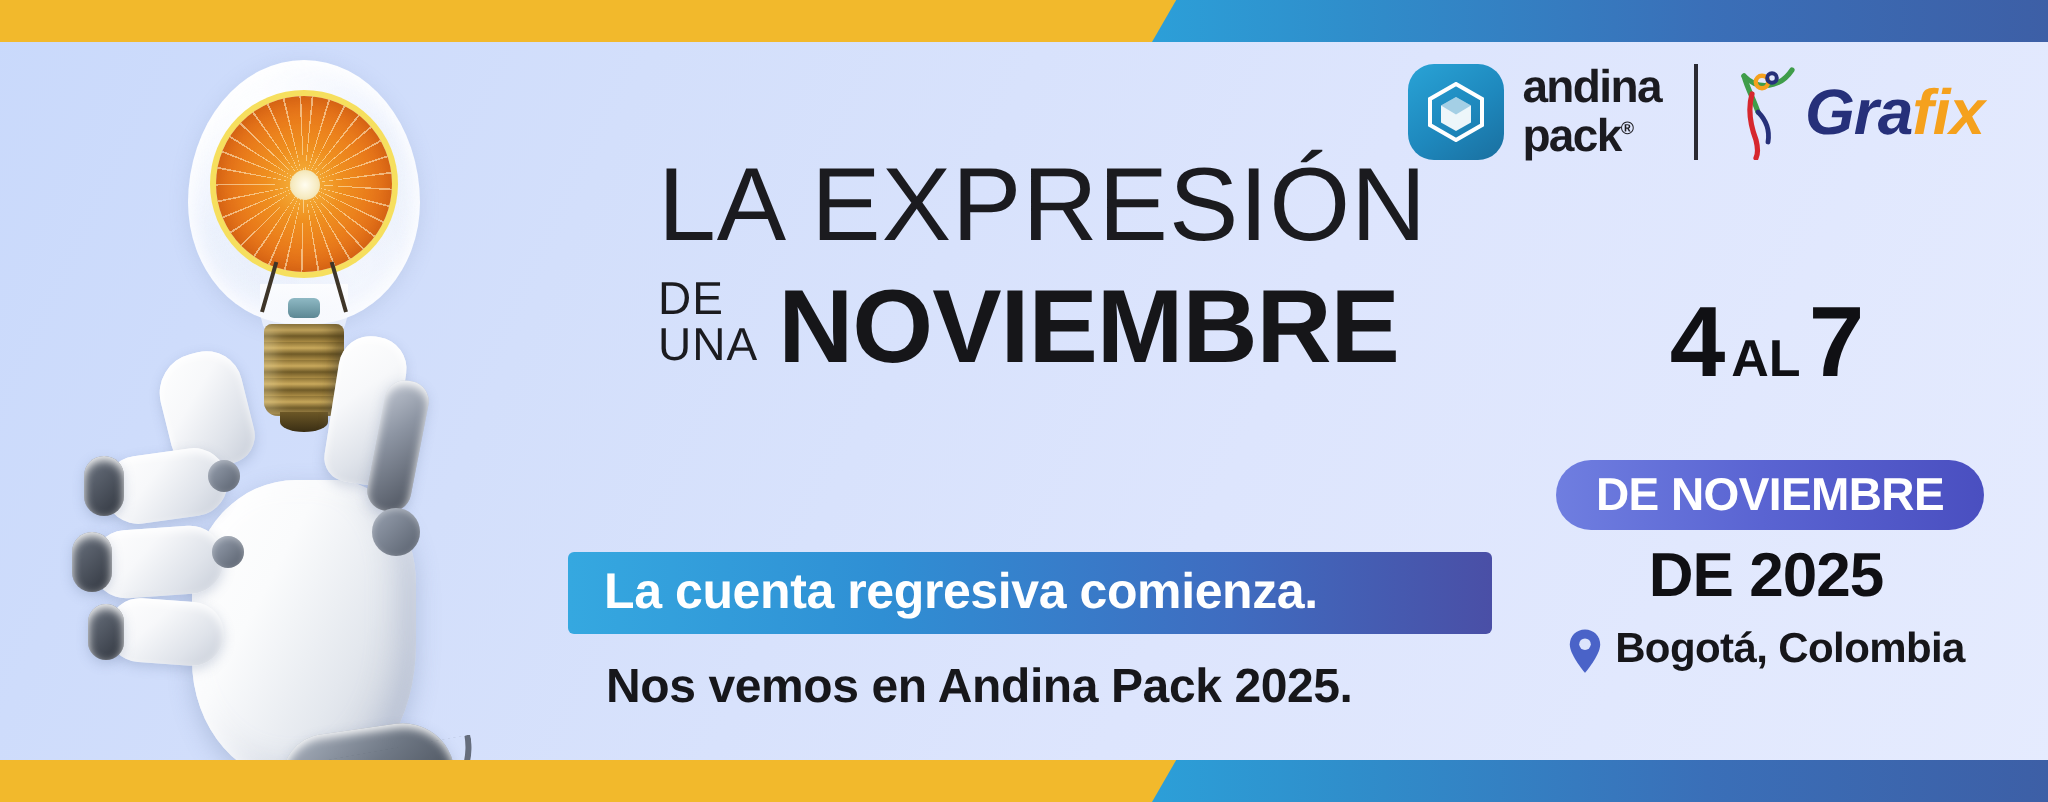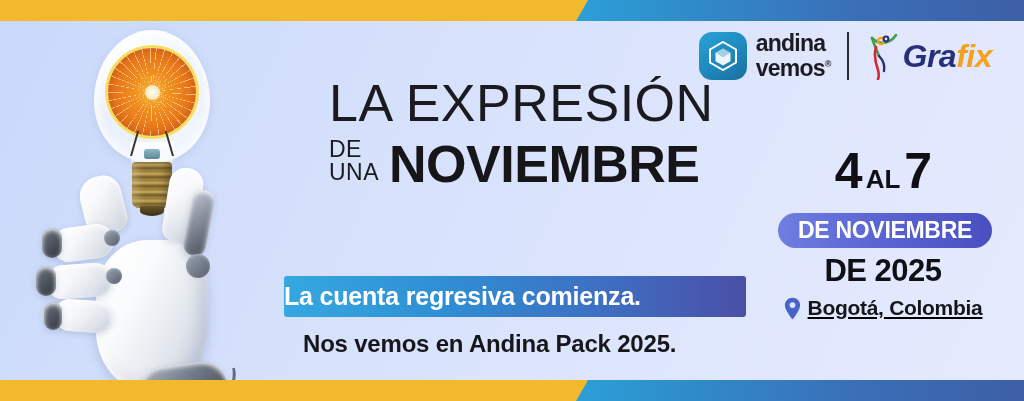--- a/index.html
+++ b/index.html
@@ -300,20 +300,21 @@
     background: linear-gradient(90deg, #35a8e0 0%, #2f8fd4 34%, #3f6cc0 72%, #4a4fa6 100%);
     display: flex;
     align-items: center;
     z-index: 4;
   }
   .cta-ribbon span {
     color: #ffffff;
     font-size: 25px;
     font-weight: 700;
     letter-spacing: -.2px;
+    padding-left: 18px;
   }
 
   .tagline {
     position: absolute;
     left: 303px;
     top: 330px;
     font-size: 24px;
     font-weight: 700;
     color: #17171b;
     letter-spacing: -.2px;
@@ -381,21 +382,21 @@
   .d-range {
     font-weight: 800;
     color: #101014;
     line-height: 50px;
     white-space: nowrap;
   }
   .d-range .num { font-size: 50px; letter-spacing: -1px; }
   .d-range .al { font-size: 26px; letter-spacing: 0; margin: 0 4px; }
   .d-pill {
     display: inline-block;
-    margin-top: 5px;
+    margin-top: 21px;
     padding: 4px 20px 5px;
     border-radius: 20px;
     background: linear-gradient(90deg, #6f7ee0 0%, #5a64d2 48%, #4a4fc0 100%);
     color: #ffffff;
     font-size: 23px;
     font-weight: 800;
     letter-spacing: -.3px;
     line-height: 26px;
     white-space: nowrap;
   }
@@ -405,21 +406,20 @@
     font-weight: 800;
     color: #101014;
     letter-spacing: -.5px;
     line-height: 33px;
   }
   .d-place {
     margin-top: 9px;
     display: flex;
     align-items: center;
     justify-content: center;
-    text-decoration: underline;
   }
   .d-place .pin { width: 17px; height: 23px; margin-right: 7px; flex: none; }
   .d-place .txt {
     font-size: 21px;
     font-weight: 800;
     color: #16161a;
     letter-spacing: -.3px;
   }
 </style>
 </head>
@@ -487,21 +487,21 @@
       <div class="ap-mark">
         <svg class="hex" viewBox="0 0 28 30">
           <polygon points="14,1 27,8.5 27,21.5 14,29 1,21.5 1,8.5" fill="none" stroke="#ffffff" stroke-width="2"></polygon>
           <polygon points="14,7.5 21.5,11.8 21.5,20.2 14,24.5 6.5,20.2 6.5,11.8" fill="#ffffff" opacity="0.92"></polygon>
           <polygon points="14,7.5 21.5,11.8 14,16.2 6.5,11.8" fill="#1e88bd" opacity="0.35"></polygon>
         </svg>
       </div>
       <div class="ap-word">
         <div>andina</div>
         <div>
-          <span>vemos</span><sup>®</sup>
+          <span>pack</span><sup>®</sup>
         </div>
       </div>
     </div>
 
     <div class="logo-sep"></div>
 
     <div class="grafix">
       <svg class="grafix-map" viewBox="0 0 34 48">
         <path d="M7 6 C11 10, 16 12, 22 10 C26 9, 29 6, 31 3" fill="none" stroke="#3f9d4a" stroke-width="2.6" stroke-linecap="round"></path>
         <path d="M7 6 C9 13, 12 18, 14 24" fill="none" stroke="#3f9d4a" stroke-width="2.6" stroke-linecap="round"></path>

